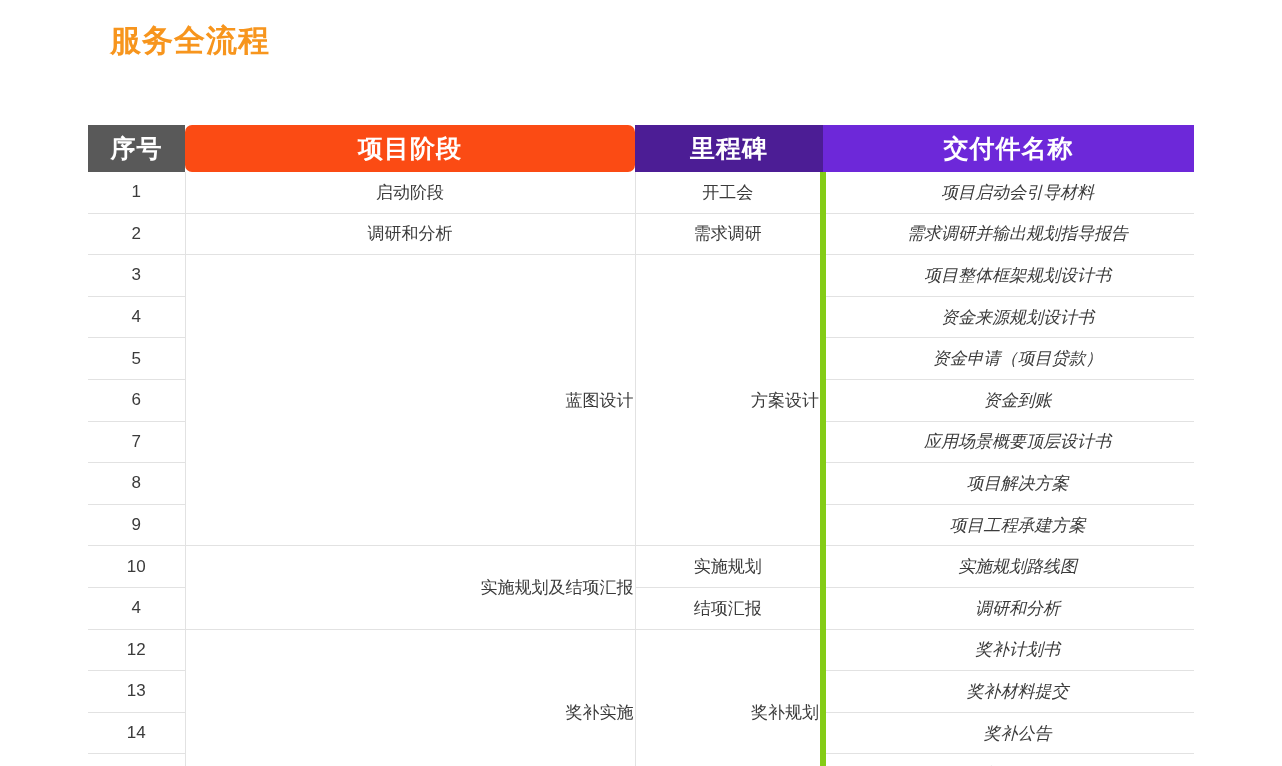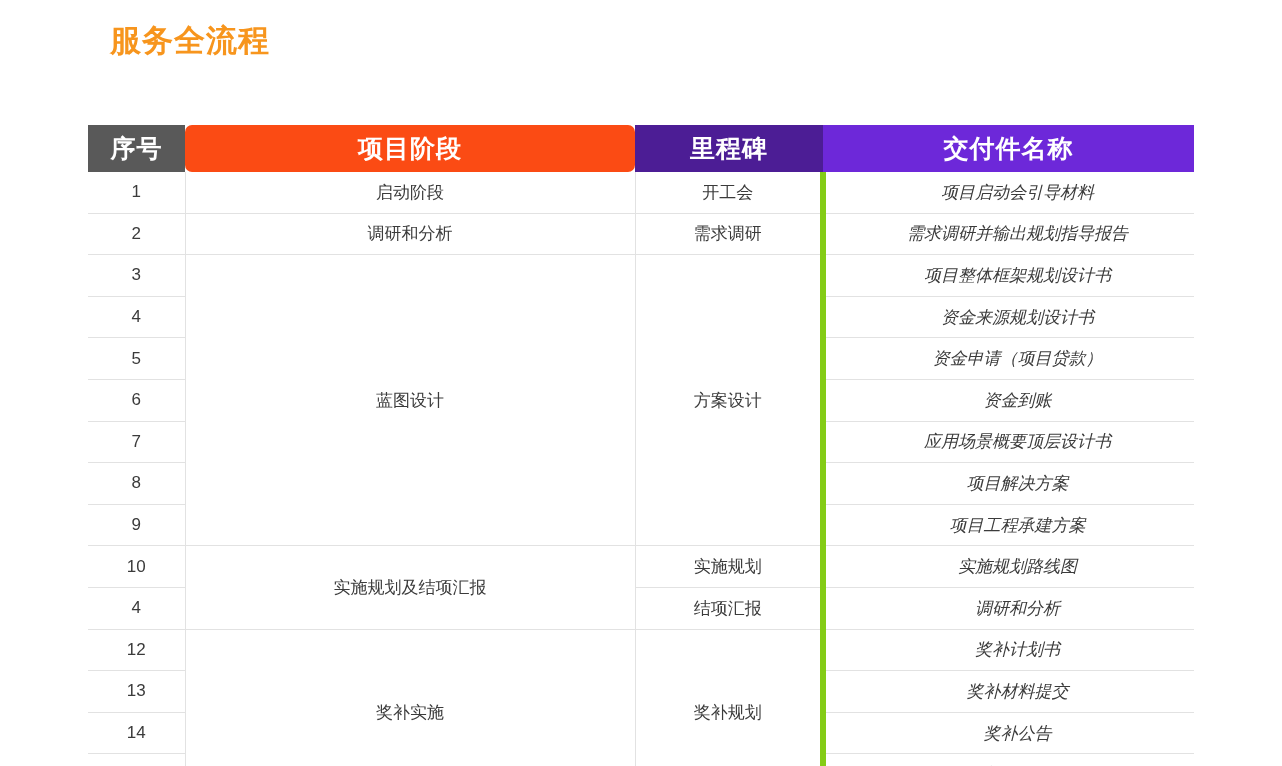--- a/index.html
+++ b/index.html
@@ -81,20 +81,21 @@
     border-right: 6px solid #84cc16;
   }
   td.deliv {
     text-align: center;
     padding-left: 16px;
     font-style: italic;
   }
   
   td.merged {
     border-bottom: 1px solid #e2e2e2;
+    text-align: right;
   }
   tbody tr:last-child td {
     border-bottom: 1px solid #cfcfcf;
   }
 </style>
 </head>
 <body>
 
 <div class="page">
 

